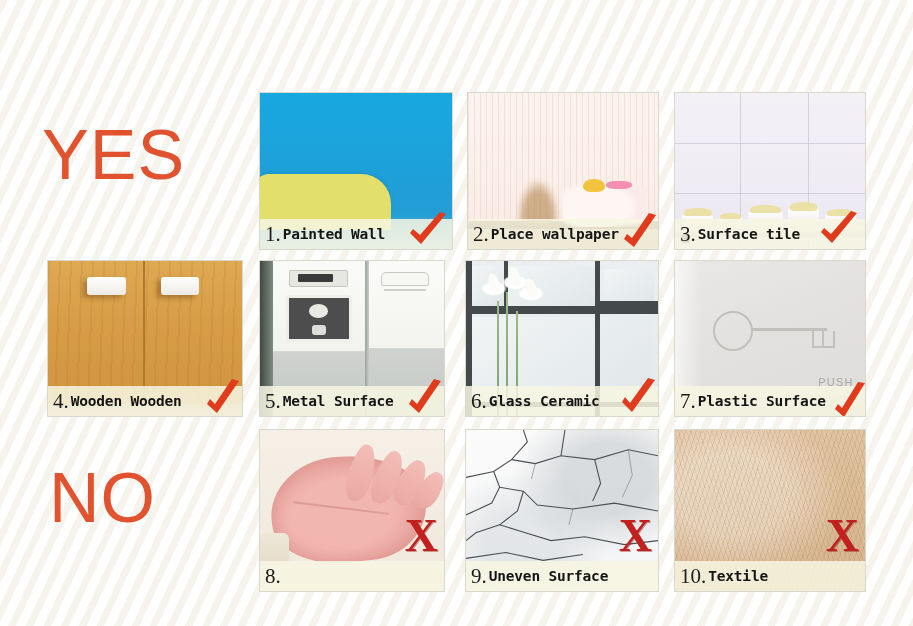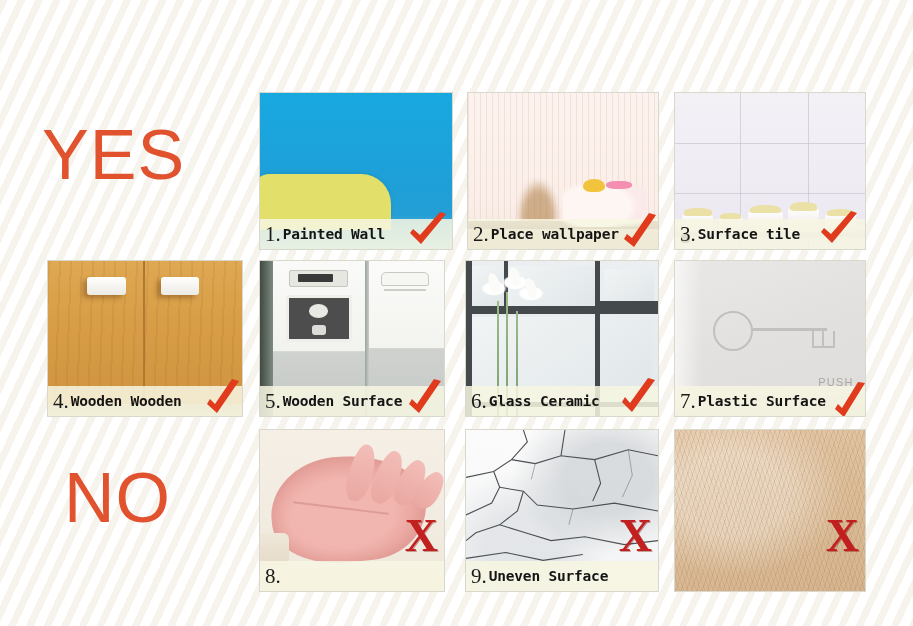--- a/index.html
+++ b/index.html
@@ -52,21 +52,21 @@
   .verdict {
     position: absolute;
     font-family: "Liberation Sans", sans-serif;
     font-size: 70px;
     font-weight: 400;
     color: #e1522f;
     letter-spacing: 1px;
     line-height: 1;
   }
   .verdict.yes { left: 42px;  top: 120px; }
-  .verdict.no  { left: 64px;  top: 463px; }
+  .verdict.no  { left: 49px;  top: 463px; }
 
   
   .card {
     position: absolute;
     background: #fbfbf4;
     border: 1px solid #d8d8cc;
     overflow: hidden;
   }
   .photo {
     position: absolute;
@@ -470,21 +470,21 @@
       <div class="door-l"></div>
       <div class="door-r"></div>
       <div class="gap"></div>
       <div class="edge-l"></div>
       <div class="panel"></div>
       <div class="dispenser"></div>
       <div class="handle-r"></div>
     </div>
     <div class="caption">
       <span class="cap-num">5.</span>
-      <span class="cap-txt">Wooden Surface</span>
+      <span class="cap-txt">Metal Surface</span>
     </div>
     <svg class="mark mark-check" style="right:-3px;bottom:-3px;" viewBox="0 0 44 40">
       <path d="M6 25 L16 34 L38 2 L31 0 L14 25 L9 20 Z" fill="#e03b1c"></path>
     </svg>
   </div>
 
   <div class="card" style="left:465px; top:260px; width:194px; height:157px;">
     <div class="photo ph-glass">
       <div class="pane" style="left:3%;  top:3%;  width:17%; height:26%;"></div>
       <div class="pane" style="left:22%; top:3%;  width:45%; height:26%;"></div>
@@ -570,16 +570,20 @@
     </div>
     <div class="caption">
       <span class="cap-num">9.</span>
       <span class="cap-txt">Uneven Surface</span>
     </div>
     <div class="mark mark-x">X</div>
   </div>
 
   <div class="card" style="left:674px; top:429px; width:192px; height:163px;">
     <div class="photo ph-textile"></div>
+    <div class="caption">
+      <span class="cap-num">10.</span>
+      <span class="cap-txt">Textile</span>
+    </div>
     <div class="mark mark-x">X</div>
   </div>
 
 </div>
 
 </body></html>

